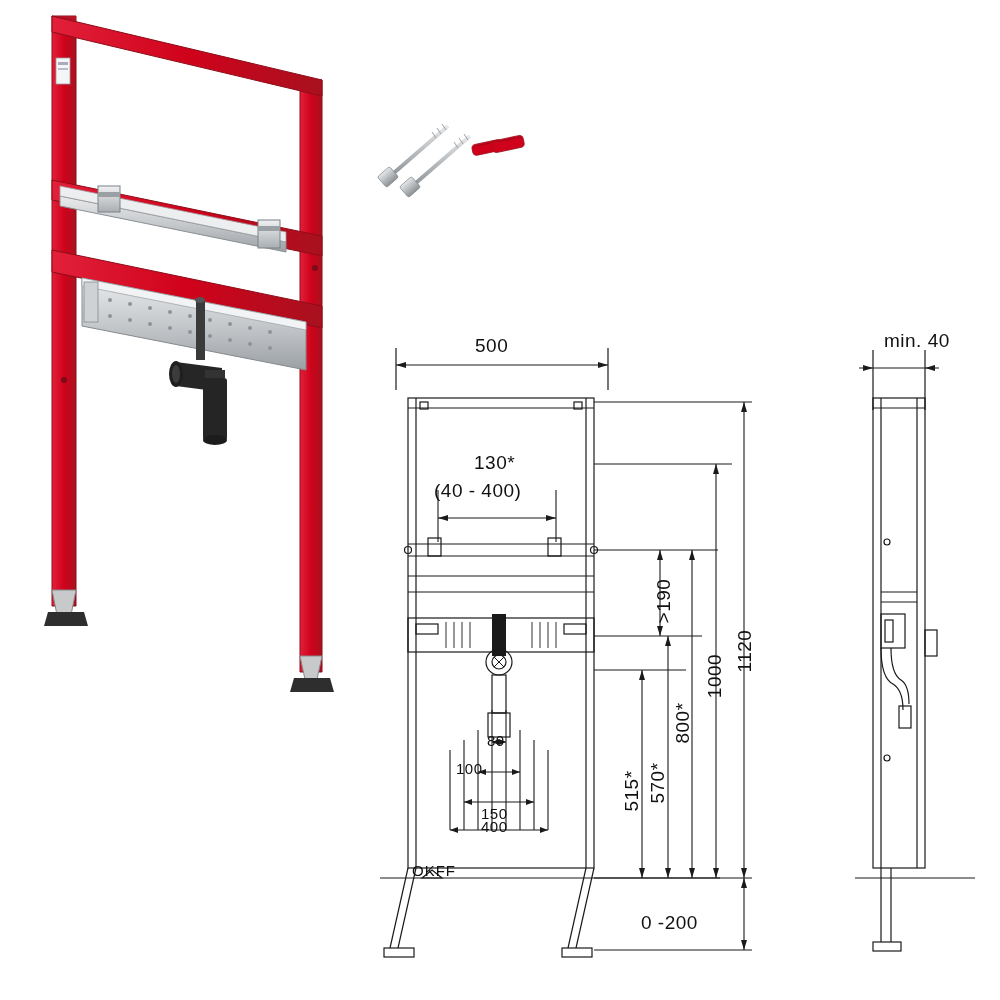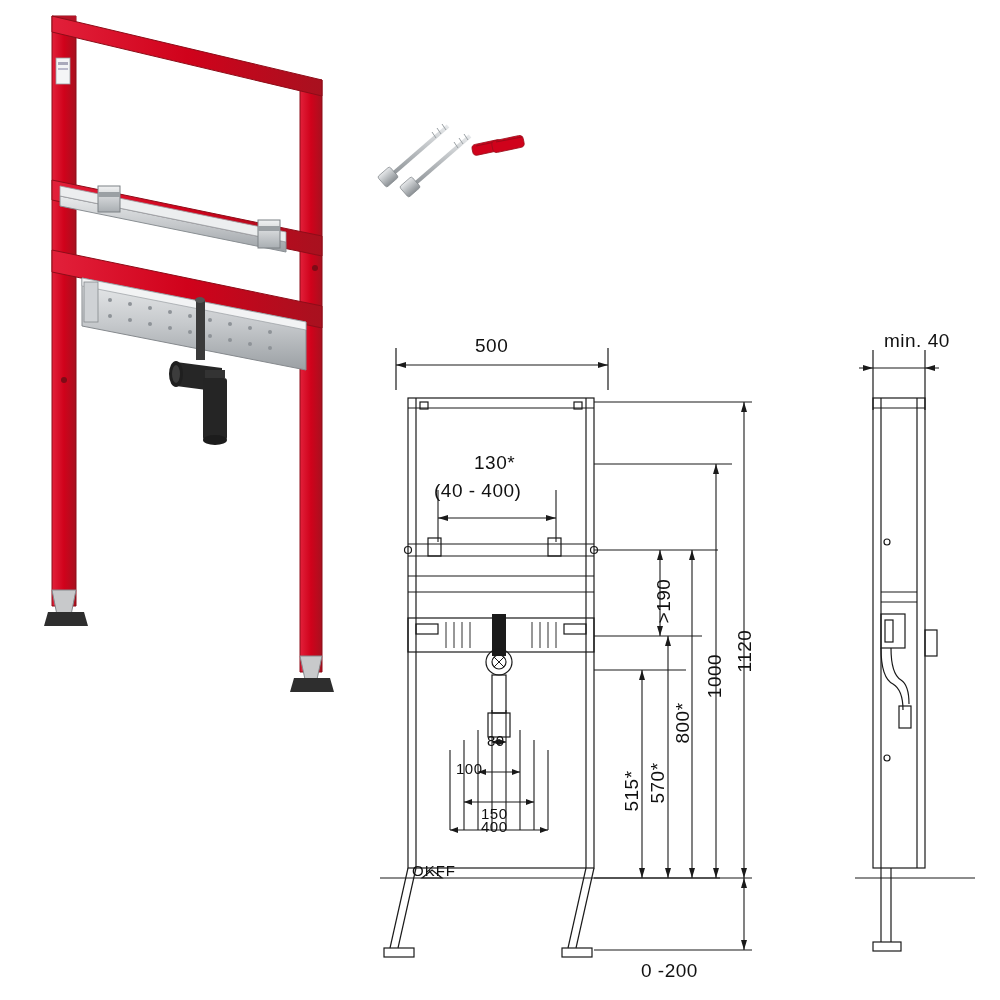--- a/index.html
+++ b/index.html
@@ -341,21 +341,21 @@
   <div class="lbl" style="left:475px;top:335px;">500</div>
   <div class="lbl" style="left:474px;top:452px;">130*</div>
   <div class="lbl" style="left:434px;top:480px;">(40 - 400)</div>
 
   <div class="lbl small" style="left:487px;top:732px;">80</div>
   <div class="lbl small" style="left:456px;top:760px;">100</div>
   <div class="lbl small" style="left:481px;top:790px;margin-top:15px;">150</div>
   <div class="lbl small" style="left:481px;top:818px;">400</div>
 
   <div class="lbl small" style="left:412px;top:862px;letter-spacing:1px;">OKFF</div>
-  <div class="lbl" style="left:641px;top:960px;">0 -200</div>
+  <div class="lbl" style="left:641px;top:912px;">0 -200</div>
 
   <div class="lbl rot90" style="left:624px;top:590px;width:80px;text-align:center;">&gt;190</div>
   <div class="lbl rot90" style="left:592px;top:780px;width:80px;text-align:center;">515*</div>
   <div class="lbl rot90" style="left:618px;top:772px;width:80px;text-align:center;">570*</div>
   <div class="lbl rot90" style="left:643px;top:712px;width:80px;text-align:center;">800*</div>
   <div class="lbl rot90" style="left:670px;top:665px;width:90px;text-align:center;">1000</div>
   <div class="lbl rot90" style="left:700px;top:640px;width:90px;text-align:center;">1120</div>
 
   <div class="lbl" style="left:884px;top:330px;">min. 40</div>
 

